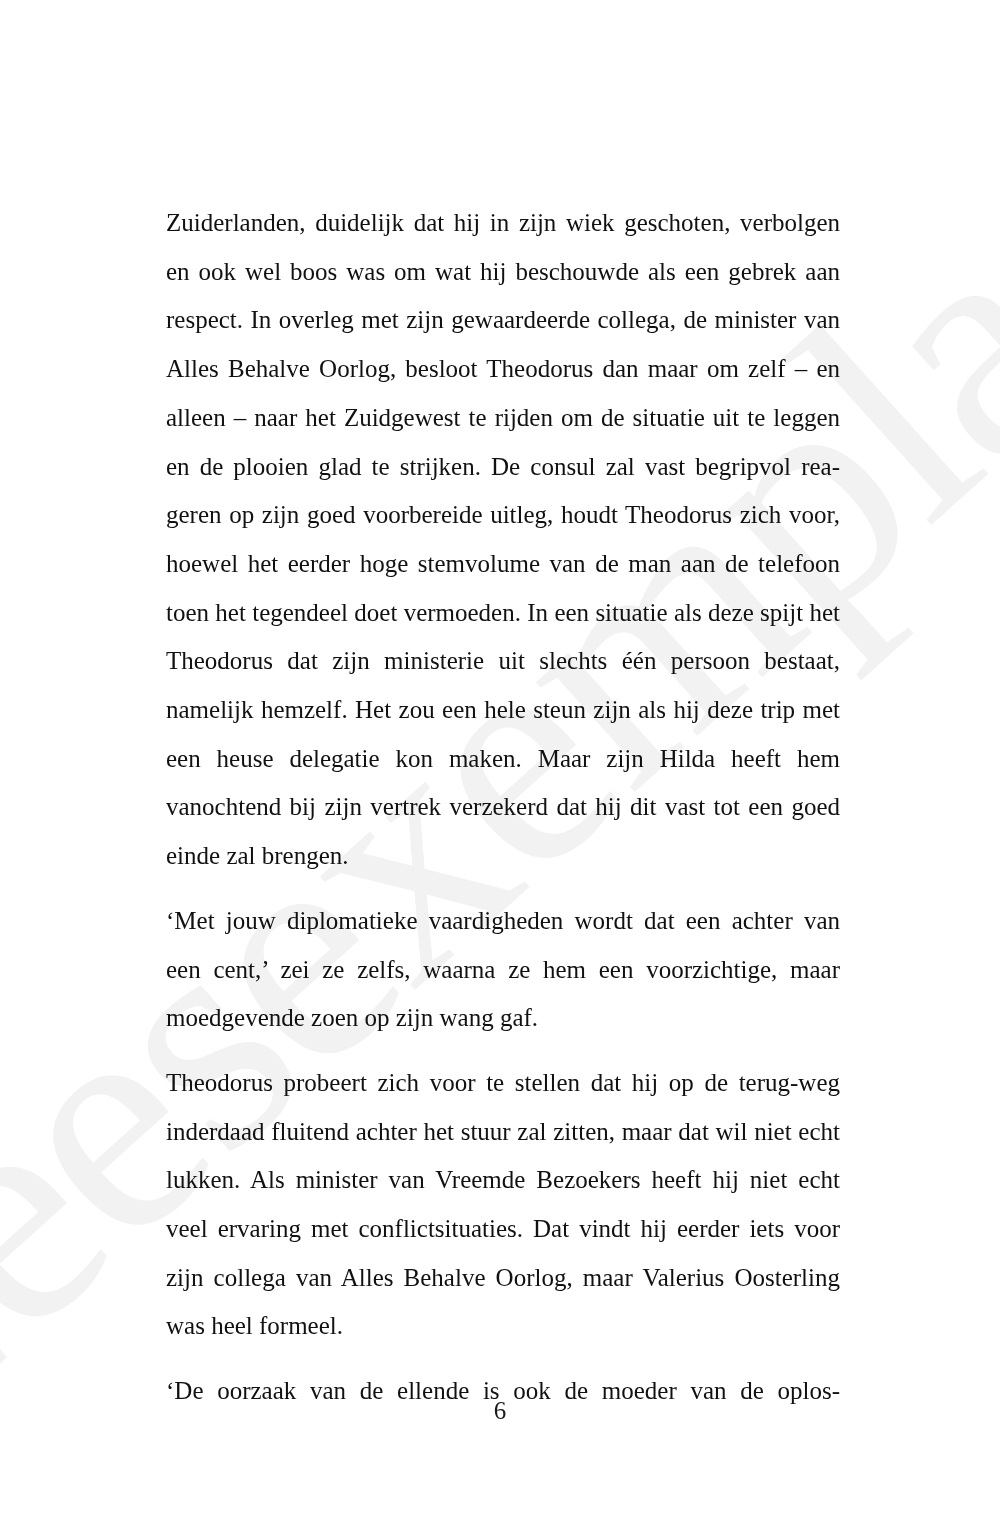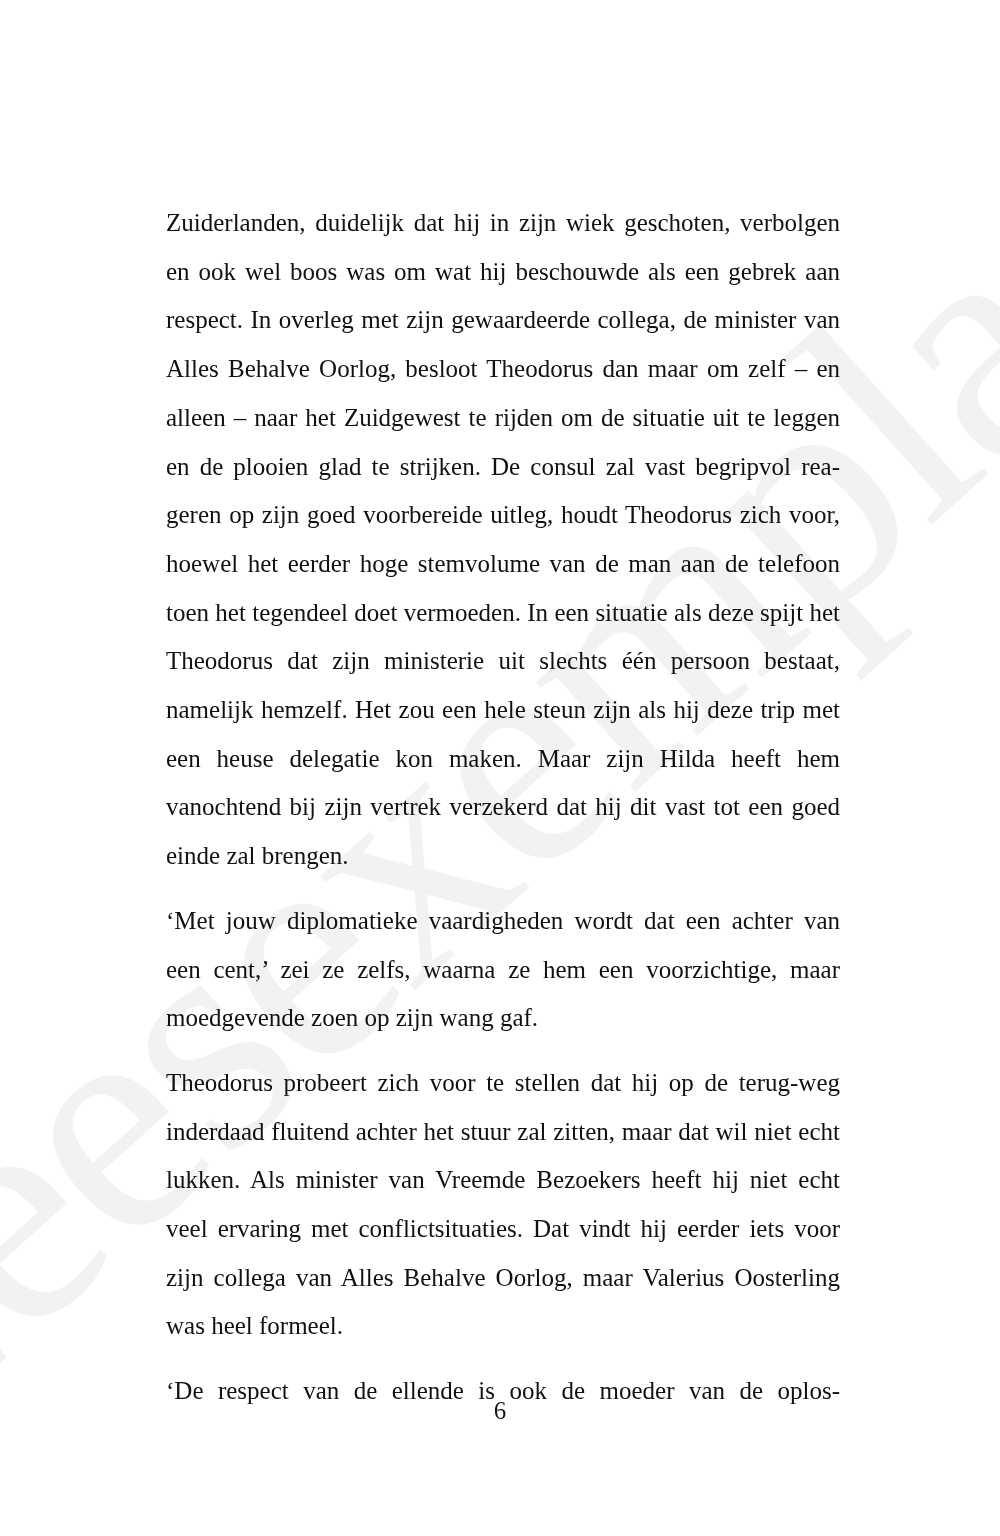--- a/index.html
+++ b/index.html
@@ -94,19 +94,19 @@
   </div>
 
   <div id="text-column">
 
     <p class="para" style="color: rgb(17, 17, 17);">Zuiderlanden, duidelijk dat hij in zijn wiek geschoten, verbolgen en ook wel boos was om wat hij beschouwde als een gebrek aan respect. In overleg met zijn gewaardeerde collega, de minister van Alles Behalve Oorlog, besloot Theodorus dan maar om zelf – en alleen – naar het Zuidgewest te rijden om de situatie uit te leggen en de plooien glad te strijken. De consul zal vast begripvol rea-geren op zijn goed voorbereide uitleg, houdt Theodorus zich voor, hoewel het eerder hoge stemvolume van de man aan de telefoon toen het tegendeel doet vermoeden. In een situatie als deze spijt het Theodorus dat zijn ministerie uit slechts één persoon bestaat, namelijk hemzelf. Het zou een hele steun zijn als hij deze trip met een heuse delegatie kon maken. Maar zijn Hilda heeft hem vanochtend bij zijn vertrek verzekerd dat hij dit vast tot een goed einde zal brengen.</p>
 
     <p class="para" style="color: rgb(17, 17, 17);">‘Met jouw diplomatieke vaardigheden wordt dat een achter van een cent,’ zei ze zelfs, waarna ze hem een voorzichtige, maar moedgevende zoen op zijn wang gaf.</p>
 
     <p class="para" style="color: rgb(17, 17, 17);">Theodorus probeert zich voor te stellen dat hij op de terug-weg inderdaad fluitend achter het stuur zal zitten, maar dat wil niet echt lukken. Als minister van Vreemde Bezoekers heeft hij niet echt veel ervaring met conflictsituaties. Dat vindt hij eerder iets voor zijn collega van Alles Behalve Oorlog, maar Valerius Oosterling was heel formeel.</p>
 
-    <p class="para justify-last" style="color: rgb(17, 17, 17);">‘De respect van de ellende is ook de moeder van de oplos-</p>
+    <p class="para justify-last" style="color: rgb(17, 17, 17);">‘De oorzaak van de ellende is ook de moeder van de oplos-</p>
 
   </div>
 
   <div id="page-number">6</div>
 
 </div>
 
 </body></html>

